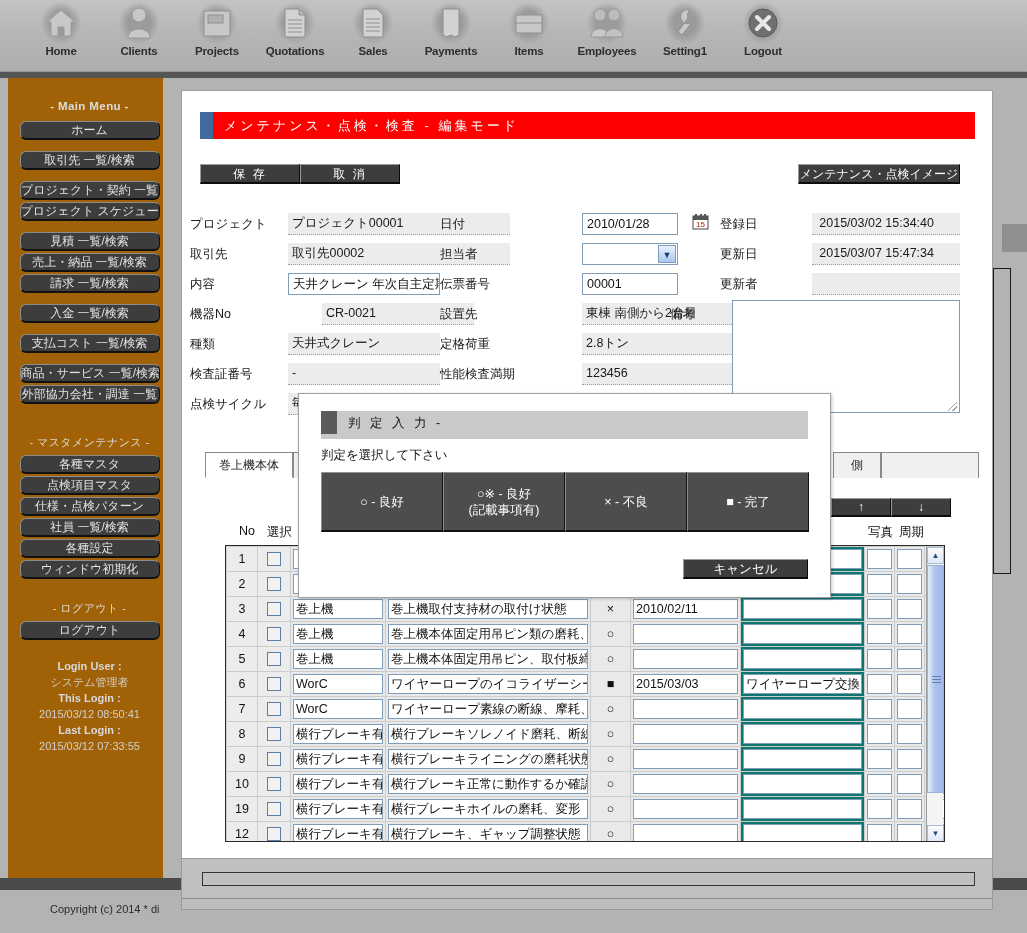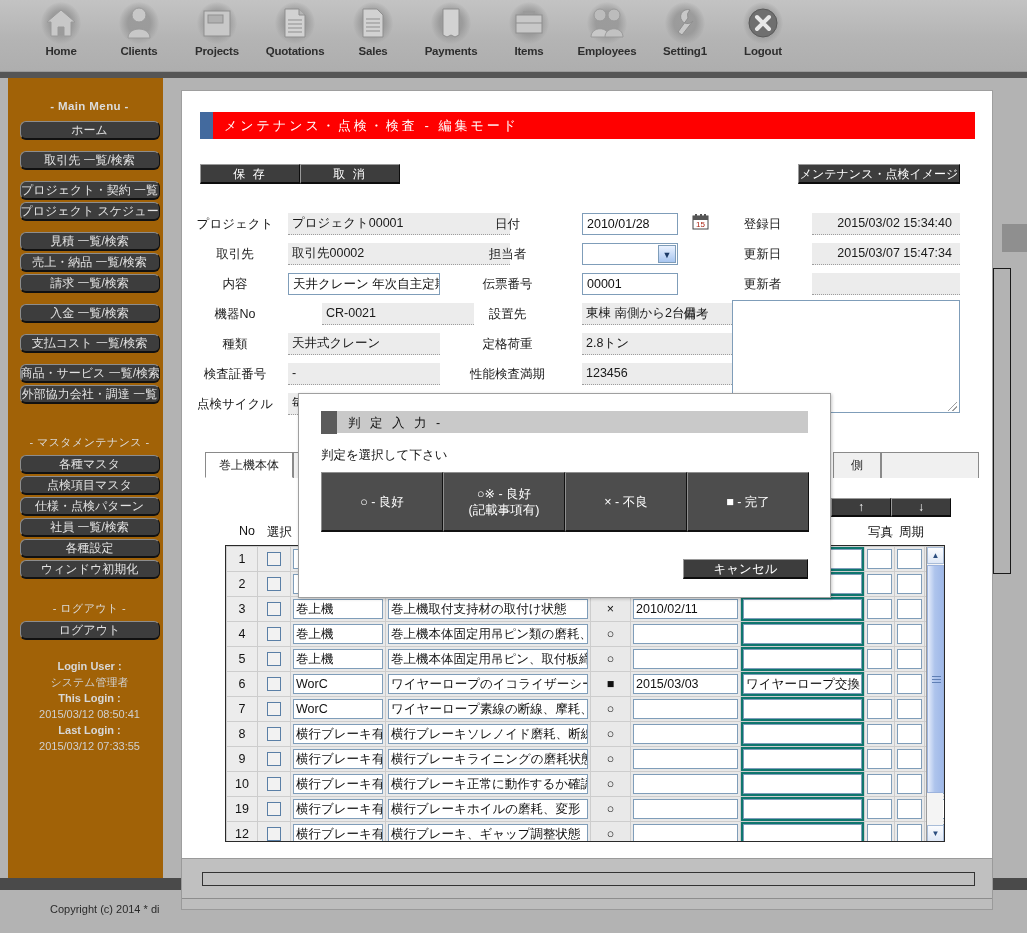--- a/index.html
+++ b/index.html
@@ -101,29 +101,29 @@
     border-top: 1px solid #9a9a9a; border-left: 1px solid #9a9a9a;
     border-right: 1px solid #0d0d0d; border-bottom: 2px solid #0d0d0d;
     cursor: pointer; white-space: nowrap; overflow: hidden;
   }
   #btn-save { position: absolute; left: 200px; top: 164px; width: 100px; height: 20px; line-height: 18px; letter-spacing:2px;}
   #btn-cancel-top { position: absolute; left: 300px; top: 164px; width: 100px; height: 20px; line-height: 18px; letter-spacing:2px;}
   #btn-image { position: absolute; left: 798px; top: 164px; width: 162px; height: 20px; line-height: 18px; }
 
   
   .flabel {
-    position: absolute; font-size: 12.5px; color: #1a1a1a; text-align: center;
+    position: absolute; font-size: 12.5px; color: #1a1a1a; text-align: left;
     white-space: nowrap;
   }
   .fro {   
     position: absolute; background: #ececec; border: none;
     border-bottom: 1px dotted #9d9d9d; font-size: 12.5px; color: #1a1a1a;
     padding: 2px 4px; line-height: 17px; white-space: nowrap; overflow: hidden;
   }
-  .fro.right { text-align: right; padding-right: 8px; }
+  .fro.right { text-align: right; padding-right: 26px; }
   .fin {   
     position: absolute; background: #fff; border: 1px solid #7f9db9;
     font-size: 12.5px; color: #111; padding: 2px 4px; line-height: 16px;
     white-space: nowrap; overflow: hidden;
   }
   #cal-icon {
     position: absolute; left: 692px; top: 213px; width: 17px; height: 17px;
     cursor: pointer;
   }
   #memo {
@@ -205,21 +205,21 @@
   }
 
   
   #modal {
     position: absolute; left: 298px; top: 393px; width: 533px; height: 205px;
     background: #fff; border: 1px solid #a0a0a0;
     box-shadow: 1px 1px 3px rgba(0,0,0,.22);
     z-index: 50;
   }
   #modal-title {
-    position: absolute; left: 22px; top: 17px; width: 487px; height: 22px;
+    position: absolute; left: 22px; top: 17px; width: 487px; height: 28px;
     background: #c9c9c9;
   }
   #modal-title .sq { position:absolute; left:0; top:0; width:16px; height:23px; background:#5b5b5b;}
   #modal-title .txt { position:absolute; left:27px; top:4px; font-size:12.5px; color:#111; letter-spacing:3px;}
   #modal-prompt { position:absolute; left:22px; top:53px; font-size:12.5px; color:#111; }
   #modal-choices { position:absolute; left:22px; top:78px; width:488px; height:60px; display:flex; }
   .choice {
     flex: 1; background: #4d4d4d; color: #fff; font-size: 12.5px;
     display: flex; align-items: center; justify-content: center; text-align: center;
     line-height: 16px; cursor: pointer;

